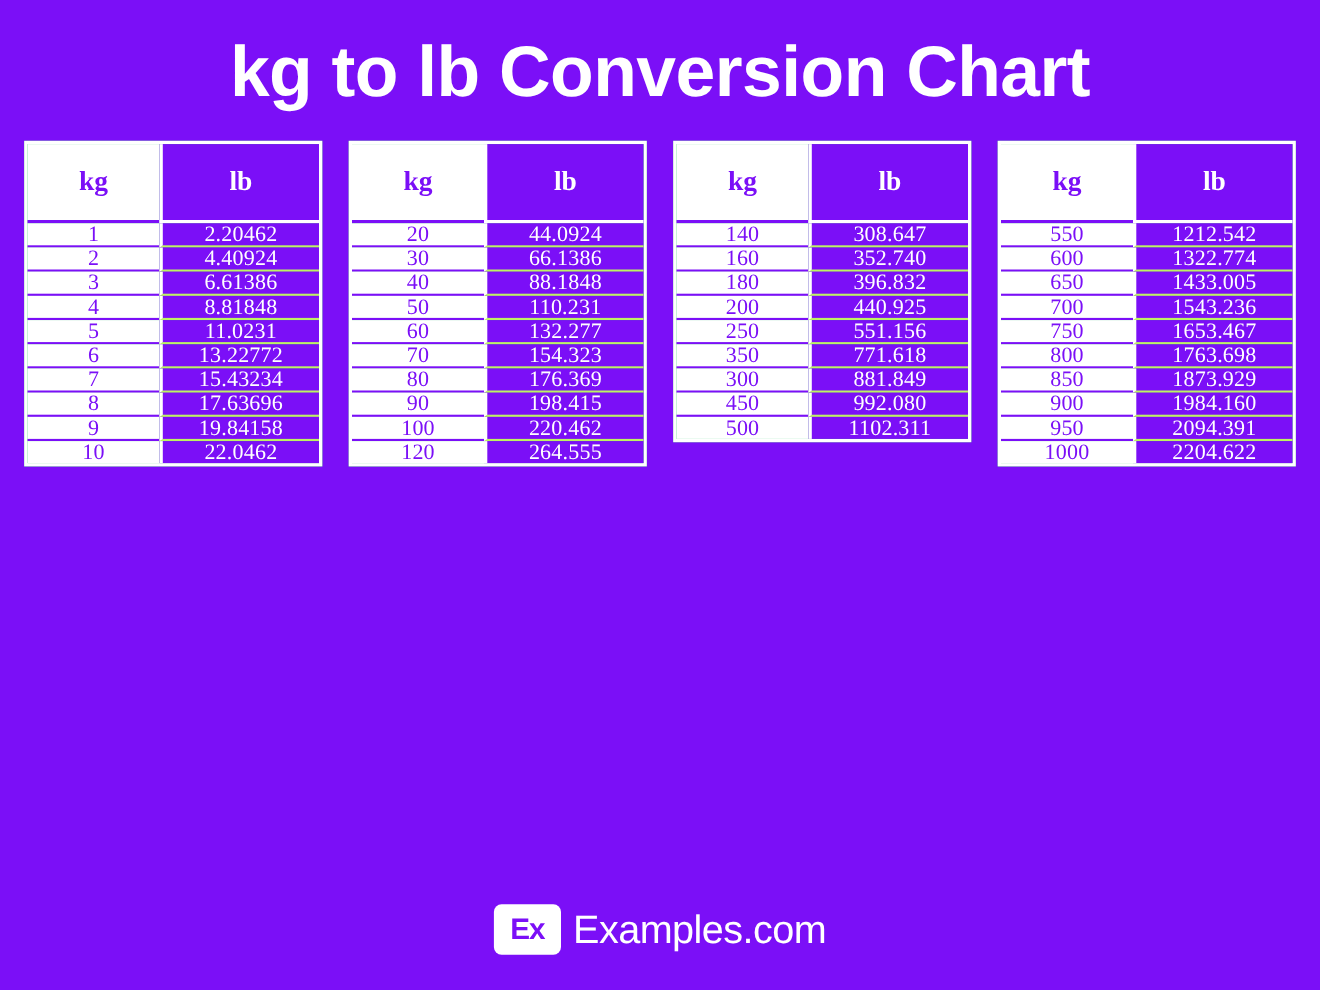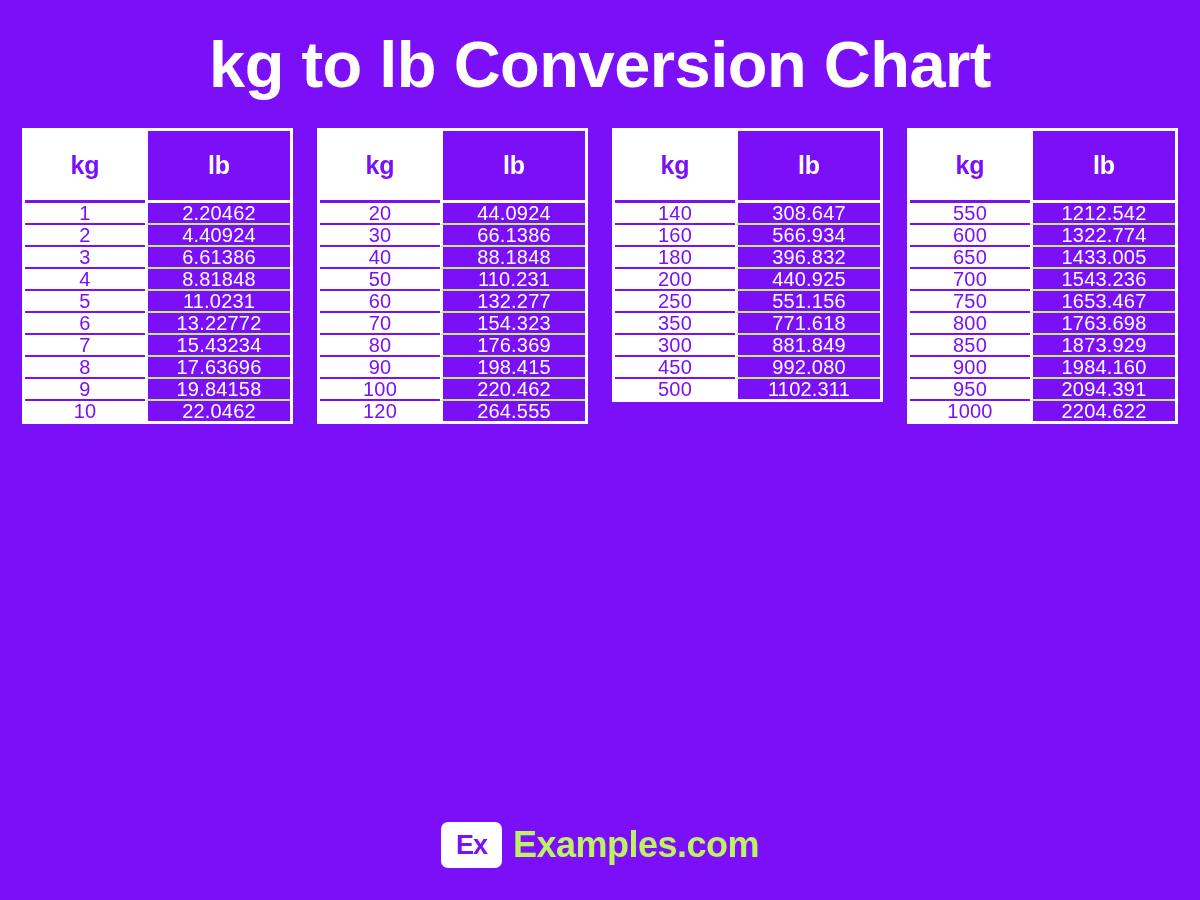--- a/index.html
+++ b/index.html
@@ -52,20 +52,21 @@
     justify-content: space-between;
     align-items: flex-start;
   }
 
   .conv-table {
     width: 271px;
     display: flex;
     flex-direction: column;
     border: 3px solid #ffffff;
     background: #22c55e;
+    font-family: Liberation Serif, serif;
   }
 
   .conv-row {
     display: flex;
     height: 60.3px;
     flex: 1 1 0;
   }
 
   .conv-row.header-row {
     height: 72px;
@@ -129,23 +130,23 @@
     align-items: center;
     justify-content: center;
     color: #7B0FF7;
     font-size: 27px;
     font-weight: bold;
     line-height: 1;
     letter-spacing: -1px;
   }
 
   .logo-text {
-    color: #bef264;
+    color: #ffffff;
     font-size: 36px;
-    font-weight: bold;
+    font-weight: normal;
     line-height: 1;
     letter-spacing: -0.5px;
   }
 </style>
 </head>
 <body>
 
 <div class="page">
 
   <div class="title-wrap">
@@ -250,21 +251,21 @@
         <div class="conv-row header-row">
           <div class="cell cell-kg">kg</div>
           <div class="cell cell-lb">lb</div>
         </div>
         <div class="conv-row">
           <div class="cell cell-kg">140</div>
           <div class="cell cell-lb">308.647</div>
         </div>
         <div class="conv-row">
           <div class="cell cell-kg">160</div>
-          <div class="cell cell-lb">566.934</div>
+          <div class="cell cell-lb">352.740</div>
         </div>
         <div class="conv-row">
           <div class="cell cell-kg">180</div>
           <div class="cell cell-lb">396.832</div>
         </div>
         <div class="conv-row">
           <div class="cell cell-kg">200</div>
           <div class="cell cell-lb">440.925</div>
         </div>
         <div class="conv-row">

